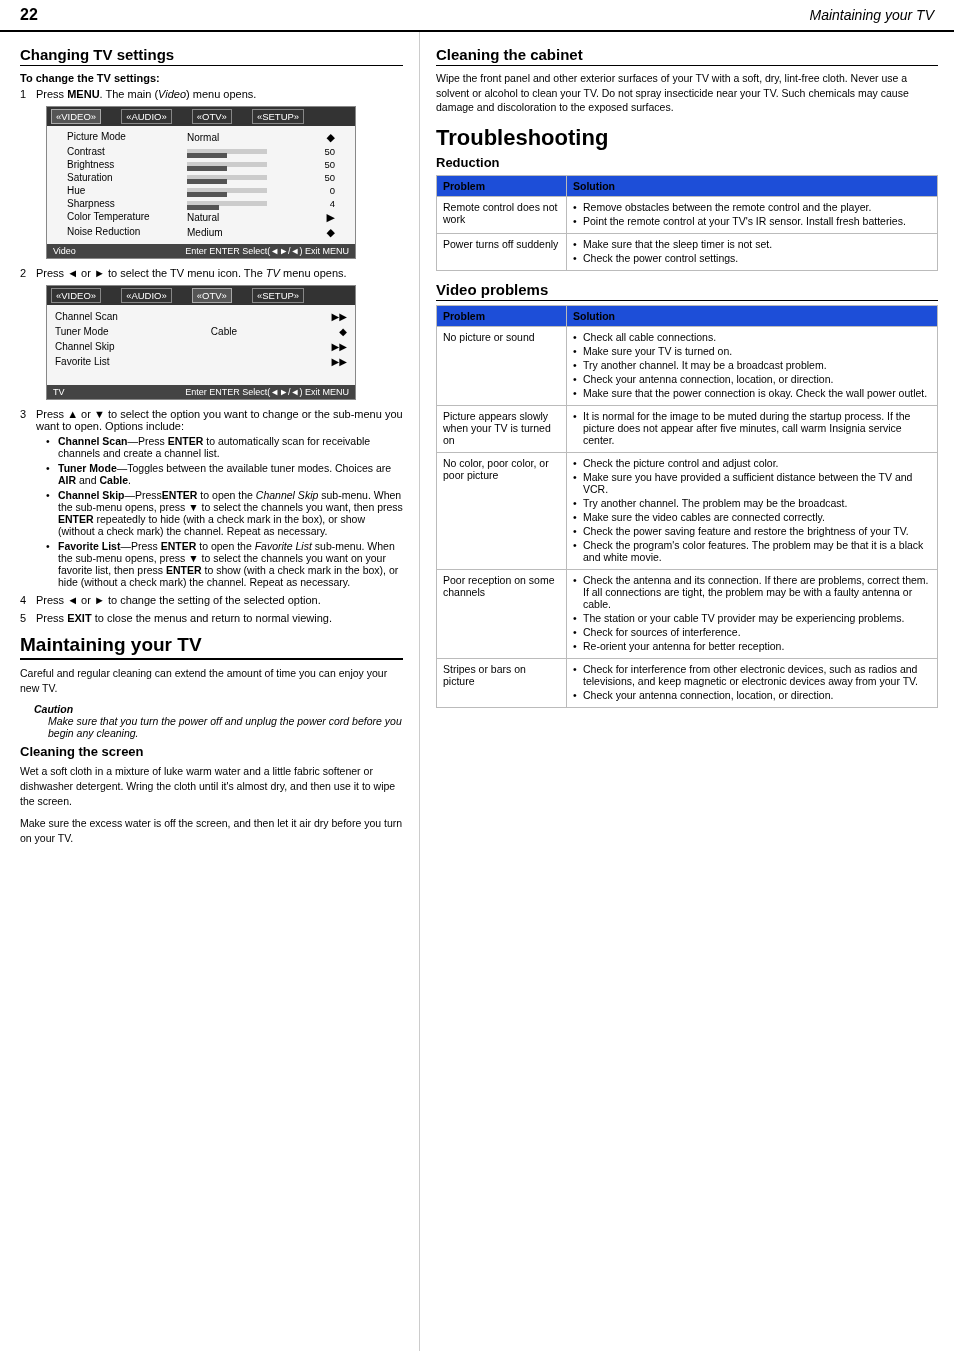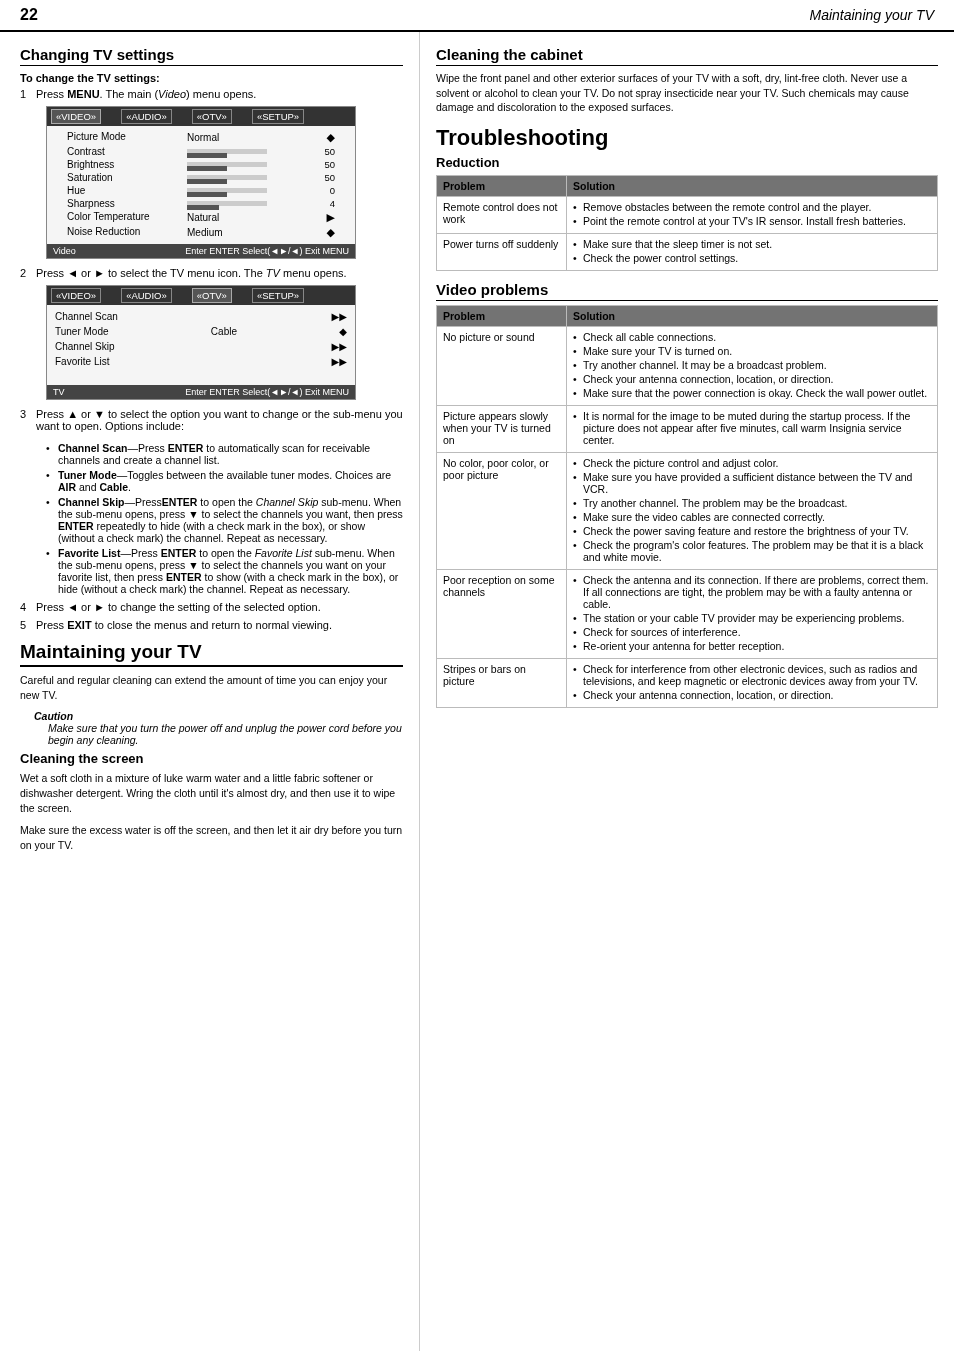--- a/index.html
+++ b/index.html
@@ -86,21 +86,21 @@
       position: relative;
     }
     .steps > li .step-num {
       position: absolute;
       left: 0;
       font-weight: normal;
     }
     .sub-steps {
       list-style: none;
       padding-left: 10px;
-      margin-top: 10px;
+      margin-top: 3px;
     }
     .sub-steps li {
       padding-left: 12px;
       position: relative;
       margin-bottom: 3px;
       font-size: 10.5px;
     }
     .sub-steps li::before {
       content: '•';
       position: absolute;
@@ -180,21 +180,21 @@
       font-size: 10px;
     }
     
     table.trouble-table {
       width: 100%;
       border-collapse: collapse;
       font-size: 10.5px;
       margin-bottom: 10px;
     }
     table.trouble-table th {
-      background: #737373;
+      background: #1d4ed8;
       border: 1px solid #bbb;
       padding: 4px 6px;
       font-weight: bold;
       text-align: left;
     }
     table.trouble-table td {
       border: 1px solid #bbb;
       padding: 4px 6px;
       vertical-align: top;
     }

